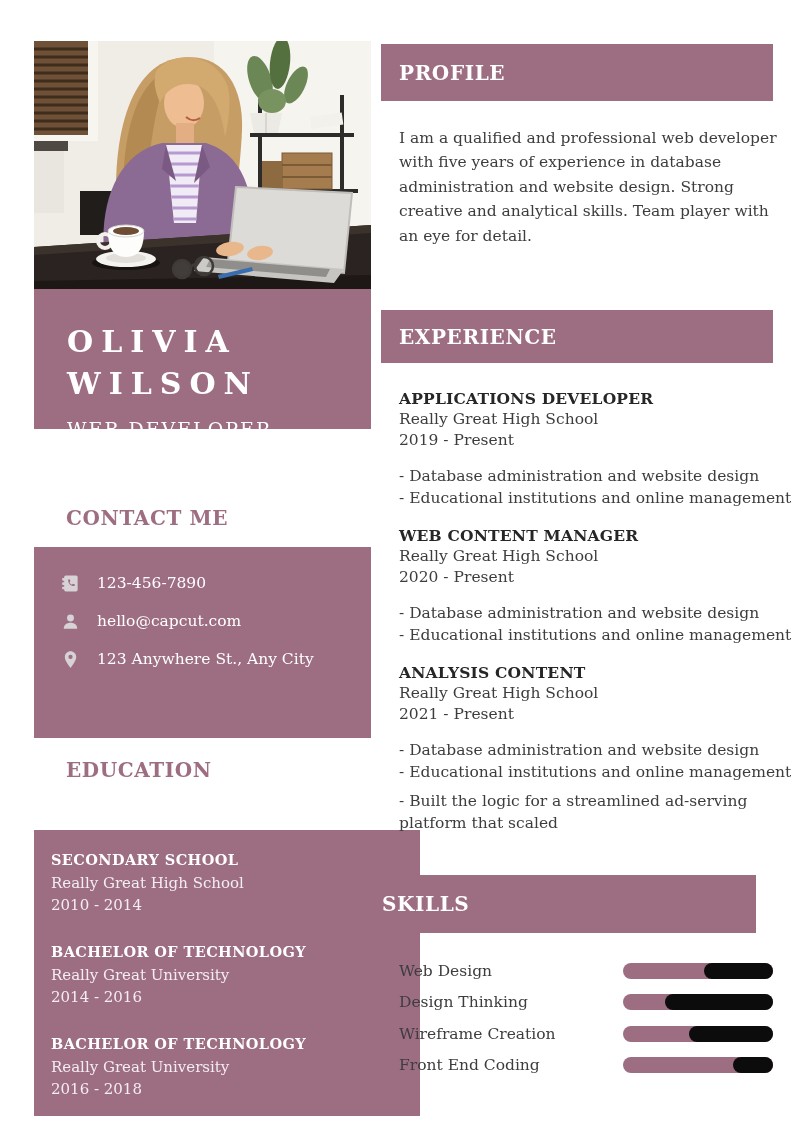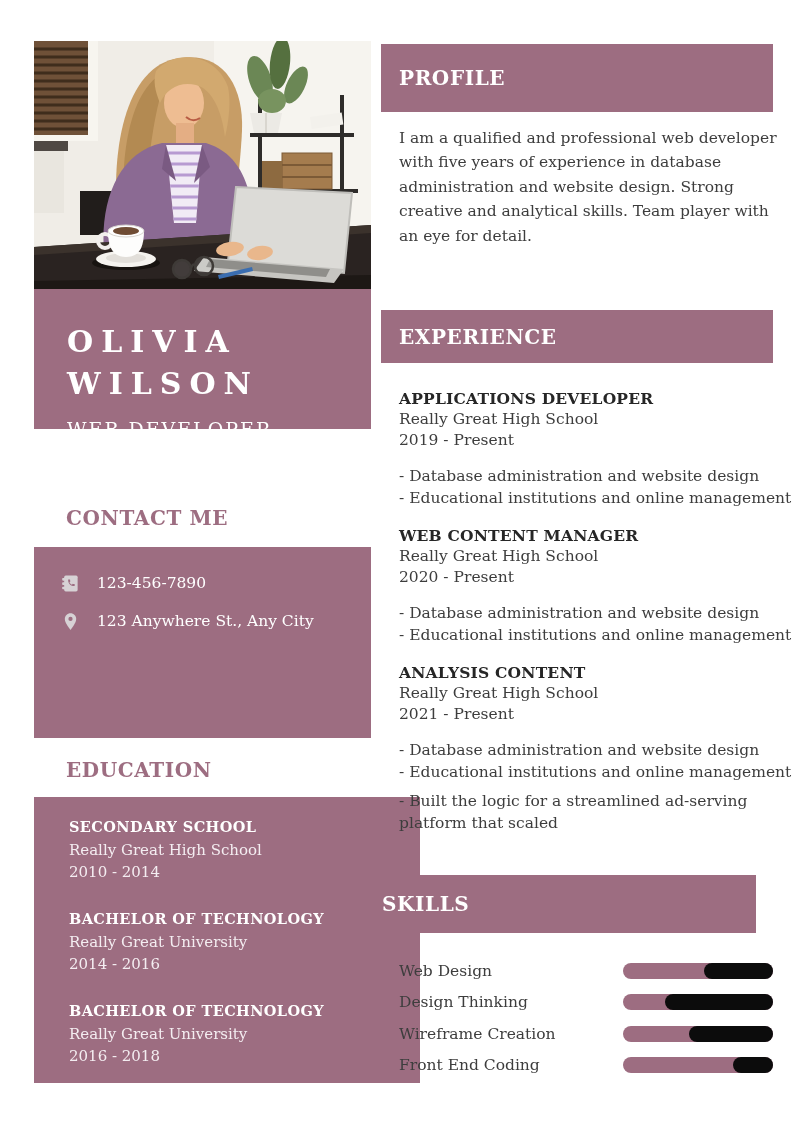--- a/index.html
+++ b/index.html
@@ -24,28 +24,28 @@
 
   .side-heading{font-size:20px;font-weight:bold;color:var(--mauve);letter-spacing:0.6px;white-space:nowrap;}
   .contact-heading{left:66px;top:506px;}
   .education-heading{left:66px;top:758px;}
 
   .contact-block{left:34px;top:547px;width:337px;height:191px;background:var(--mauve);padding:17px 0 0 26px;}
   .contact-row{display:flex;align-items:center;height:38px;color:#fff;font-size:15.5px;}
   .contact-icon{width:20px;height:20px;margin-right:17px;display:flex;align-items:center;justify-content:center;flex:0 0 20px;}
   .contact-text{white-space:nowrap;}
 
-  .education-block{left:34px;top:797px;width:386px;height:286px;background:var(--mauve);color:#fff;padding:18px 0 0 35px;}
+  .education-block{left:34px;top:830px;width:386px;height:286px;background:var(--mauve);color:#fff;padding:18px 0 0 17px;}
   .edu-entry{margin-bottom:24px;}
   .edu-degree{font-size:14.5px;font-weight:bold;letter-spacing:0.4px;line-height:24px;white-space:nowrap;}
   .edu-line{font-size:15px;line-height:22px;color:#f4edf1;white-space:nowrap;}
 
   
   .bar{background:var(--mauve);color:#fff;display:flex;align-items:center;padding-left:18px;font-size:20px;font-weight:bold;letter-spacing:0.6px;}
-  .profile-bar{left:381px;top:44px;width:392px;height:68px;}
+  .profile-bar{left:381px;top:44px;width:392px;height:57px;}
   .experience-bar{left:381px;top:310px;width:392px;height:53px;}
   .skills-bar{left:364px;top:875px;width:392px;height:58px;}
 
   .profile-text{left:399px;top:126px;width:378px;font-size:15.5px;line-height:24.4px;color:var(--ink);}
 
   .jobs{left:399px;top:389px;width:374px;color:var(--ink);}
   .job{margin-bottom:17px;}
   .job-title{font-size:15.5px;font-weight:bold;color:var(--ink-dark);line-height:20px;letter-spacing:0.2px;white-space:nowrap;}
   .job-line{font-size:15.5px;line-height:21px;white-space:nowrap;}
   .job-bullets{margin-top:14px;}
@@ -200,20 +200,29 @@
             </g>
             <g transform="translate(7.6,5.6) scale(0.46)">
               <path d="M6.6 10.8c1.4 2.8 3.8 5.1 6.6 6.6l2.2-2.2c.3-.3.7-.4 1-.2 1.1.4 2.3.6 3.6.6.6 0 1 .4 1 1V20c0 .6-.4 1-1 1C10.6 21 3 13.4 3 4c0-.6.4-1 1-1h3.5c.6 0 1 .4 1 1 0 1.2.2 2.4.6 3.6.1.3 0 .7-.2 1l-2.3 2.2z" fill="#9d6d81"></path>
             </g>
           </svg>
       </span>
       <span class="contact-text">123-456-7890</span>
     </div>
     <div class="contact-row">
       <span class="contact-icon">
+        <svg width="19" height="19" viewBox="0 0 24 24" fill="#d7d2d5">
+            <circle cx="12" cy="7.5" r="4.4"></circle>
+            <path d="M3.5 21c0-4.7 3.8-7.4 8.5-7.4s8.5 2.7 8.5 7.4z"></path>
+          </svg>
+      </span>
+      <span class="contact-text">hello@capcut.com</span>
+    </div>
+    <div class="contact-row">
+      <span class="contact-icon">
         <svg width="19" height="19" viewBox="0 0 24 24">
             <path d="M12 1.5c-4 0-7.2 3.2-7.2 7.2 0 5.4 7.2 13.8 7.2 13.8s7.2-8.4 7.2-13.8c0-4-3.2-7.2-7.2-7.2z" fill="#d7d2d5"></path>
             <circle cx="12" cy="8.7" r="2.7" fill="#9d6d81"></circle>
           </svg>
       </span>
       <span class="contact-text">123 Anywhere St., Any City</span>
     </div>
   </div>
 
   <div class="abs side-heading education-heading">EDUCATION</div>

